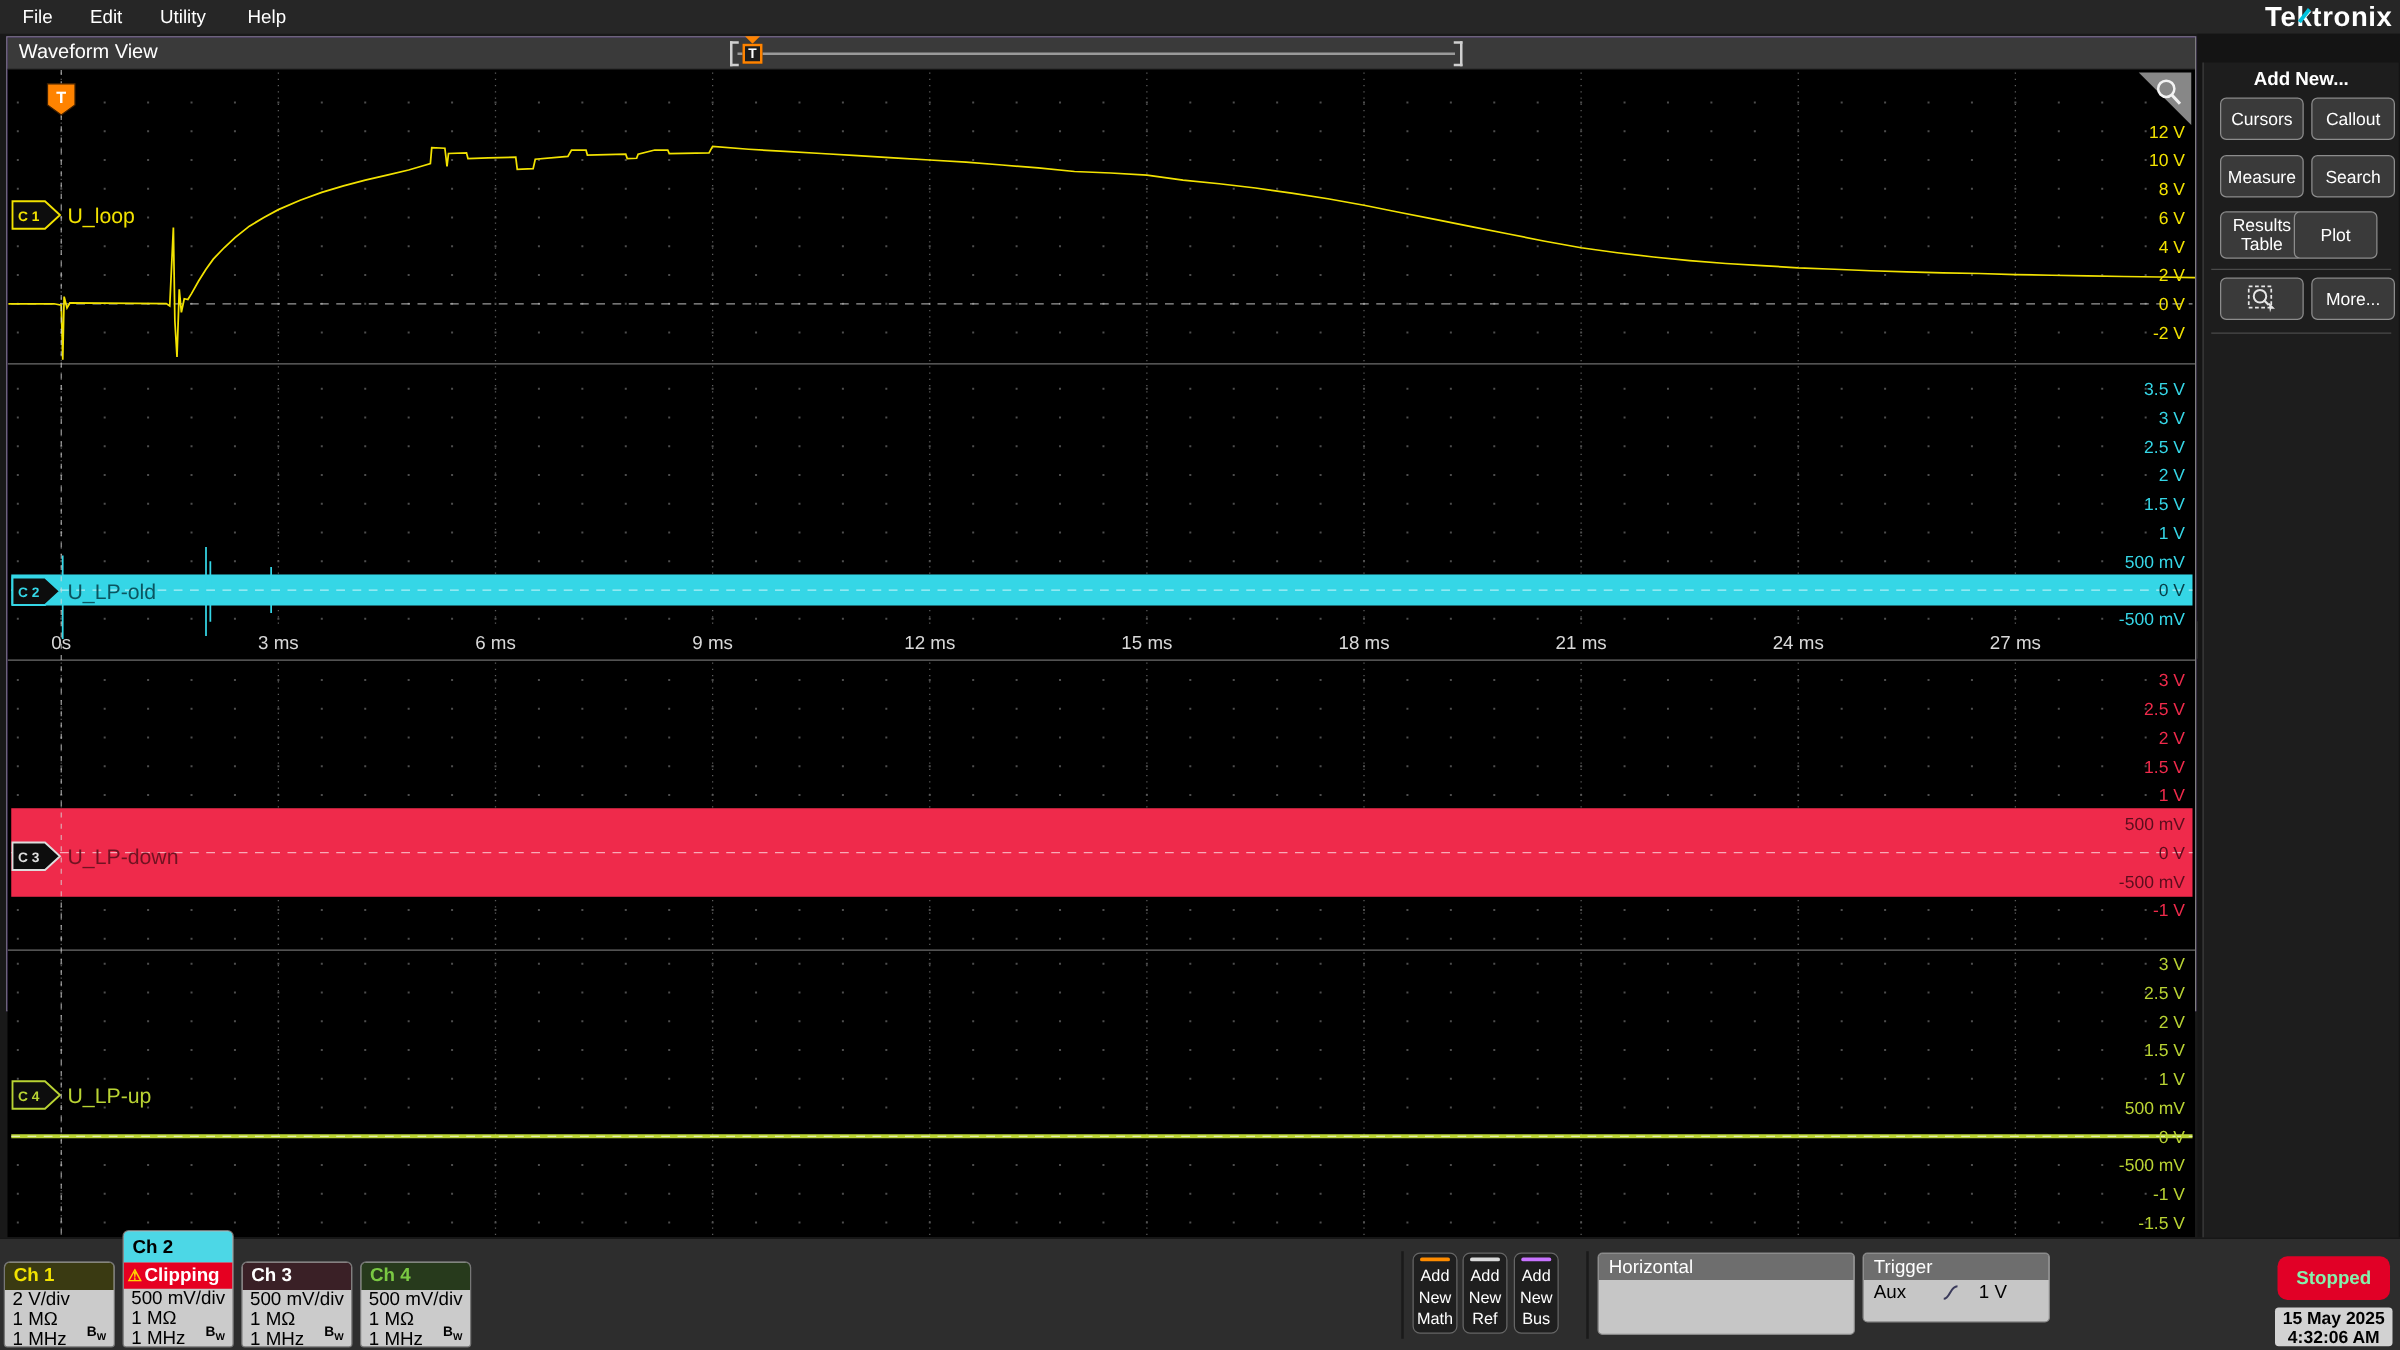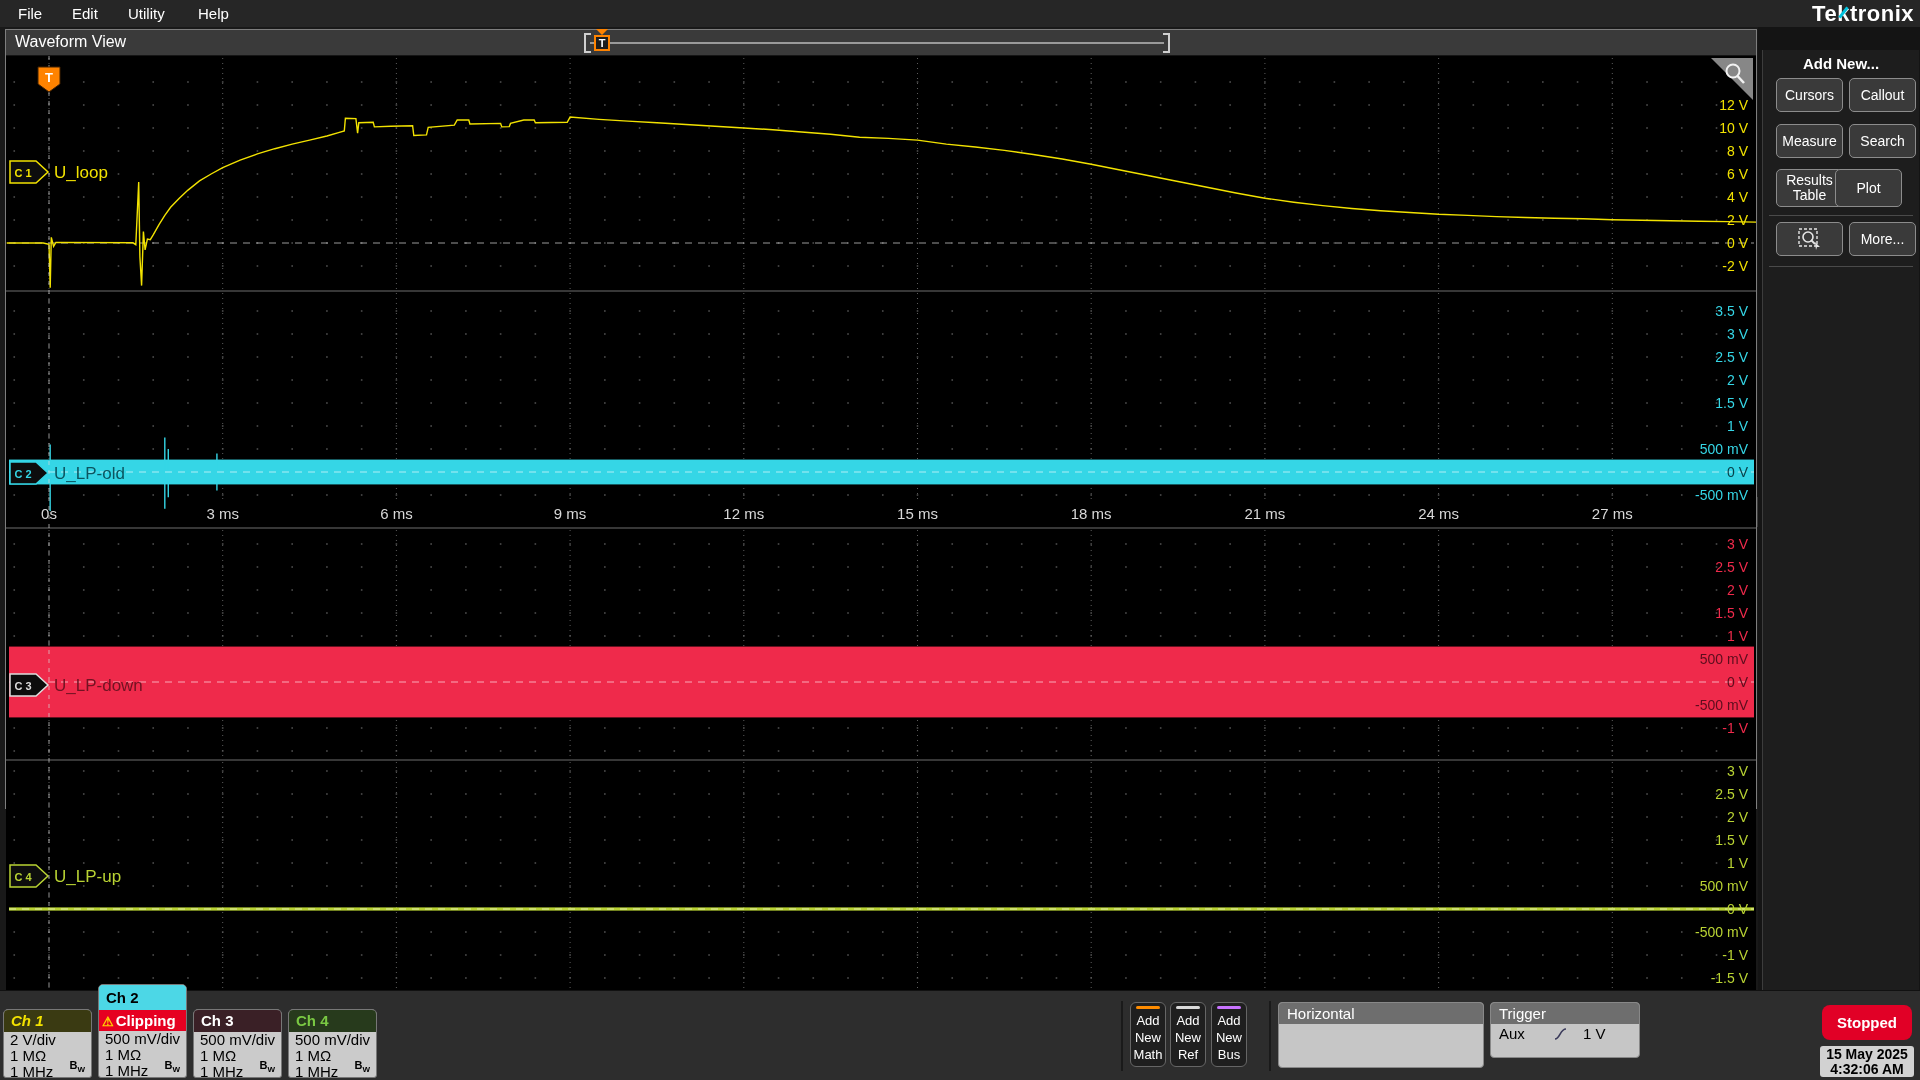--- a/index.html
+++ b/index.html
@@ -43,21 +43,21 @@
   .vsep{position:absolute;top:10px;width:2px;height:70px;background:#1a1a1a;}
   .addnew-btn{position:absolute;top:11px;width:36px;height:65px;background:#1f1f1f;border:1px solid #666;border-radius:6px;box-sizing:border-box;cursor:pointer;}
   .addnew-accent{position:absolute;left:5px;top:3px;right:5px;height:3px;border-radius:2px;}
   .addnew-txt{position:absolute;left:0;top:9px;width:100%;text-align:center;color:#fff;font-size:13px;line-height:17px;}
   .panelbox{position:absolute;top:11px;background:#c6c6c6;border-radius:4px;overflow:hidden;border:1px solid #888;box-sizing:border-box;cursor:pointer;}
   .panel-title{height:21px;line-height:21px;background:#6e6e6e;color:#fff;font-size:15px;padding-left:8px;}
   .panel-body{position:relative;font-size:15px;color:#000;}
   .prow{position:absolute;left:8px;white-space:nowrap;}
   .prow2{position:absolute;left:120px;white-space:nowrap;}
   .torange{display:inline-block;width:14px;height:14px;background:#ff8300;color:#fff;font-size:10px;font-weight:bold;text-align:center;line-height:14px;vertical-align:-2px;margin-right:3px;border-radius:2px;}
-  #stopped{position:absolute;left:1822px;top:1005px;width:90px;height:35px;background:#e10026;border-radius:8px;color:#ffffff;
+  #stopped{position:absolute;left:1822px;top:1005px;width:90px;height:35px;background:#e10026;border-radius:8px;color:#86efac;
     font-weight:bold;font-size:15px;text-align:center;line-height:35px;cursor:pointer;}
   #datetime{position:absolute;left:1820px;top:1046px;width:94px;height:31px;background:#d2d2d2;border-radius:3px;color:#000;
     font-size:14px;font-weight:bold;text-align:center;line-height:15px;padding-top:1px;box-sizing:border-box;}
 </style>
 </head>
 <body>
 
 <div id="menubar">
   <div class="menu-item" style="left:14px">File</div>
   <div class="menu-item" style="left:68px">Edit</div>
@@ -2137,21 +2137,21 @@
       </svg>
     </div>
     <div class="sb-btn" style="left:86px;top:172px">More...</div>
     <div class="sb-div" style="top:216px"></div>
   </div>
 </div>
 
 <div id="bottombar">
 
   <div class="ch-badge" style="left:3px;top:18px;height:69px">
-    <div class="ch-head" style="background: rgb(58, 58, 18); color: rgb(242, 226, 0); font-style: italic;">Ch 1</div>
+    <div class="ch-head" style="background: rgb(58, 58, 18); color: rgb(242, 226, 0);">Ch 1</div>
     <div class="ch-row">2 V/div</div>
     <div class="ch-row">1 MΩ</div>
     <div class="ch-row">1 MHz</div>
     <div class="bw">B<sub>W</sub></div>
   </div>
 
   <div class="ch-badge" style="left:98px;top:-7px;height:94px">
     <div class="ch-head" style="height: 25px; line-height: 25px; background: rgb(76, 215, 230); color: rgb(0, 0, 0);">Ch 2</div>
     <div class="clip-strip" style="background: rgb(230, 0, 33);"><span class="warn">⚠</span><span>Clipping</span></div>
     <div class="ch-row">500 mV/div</div>

